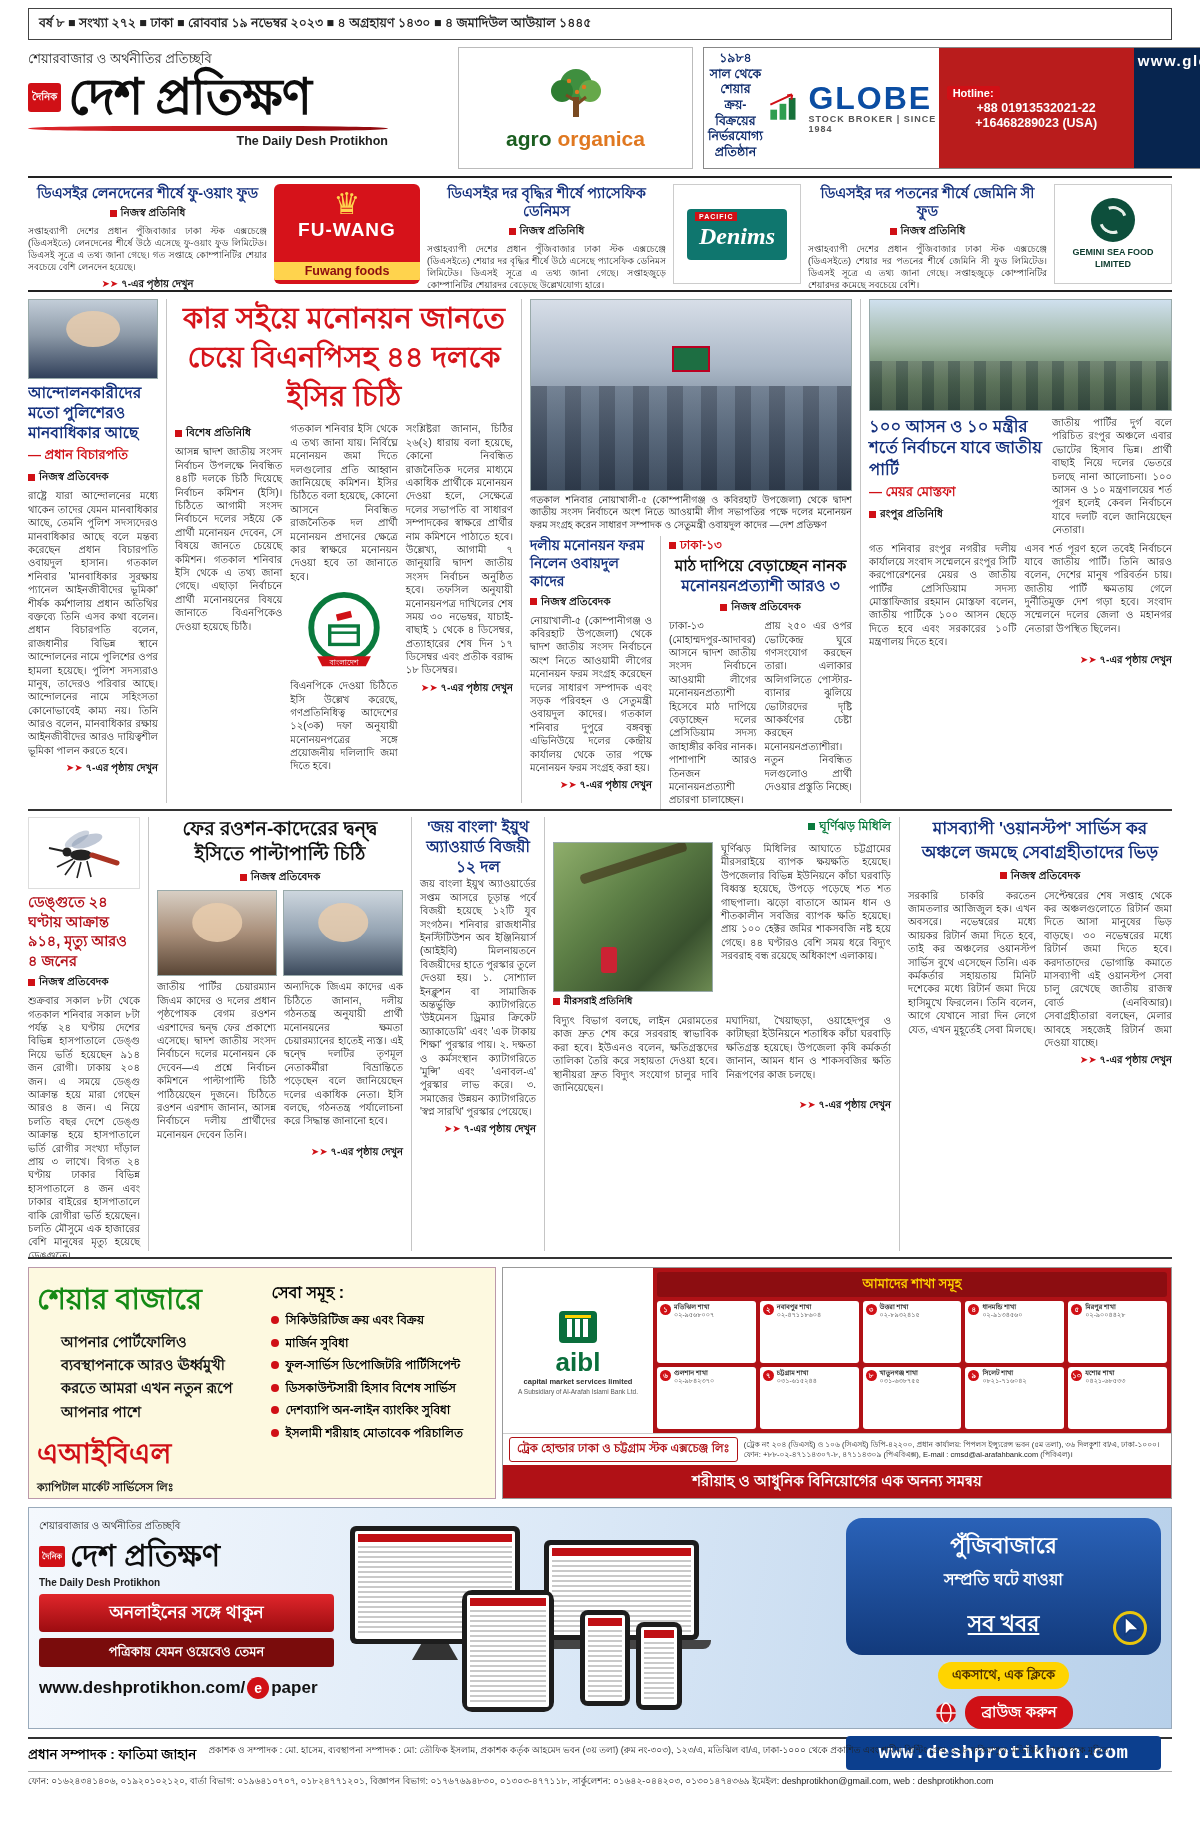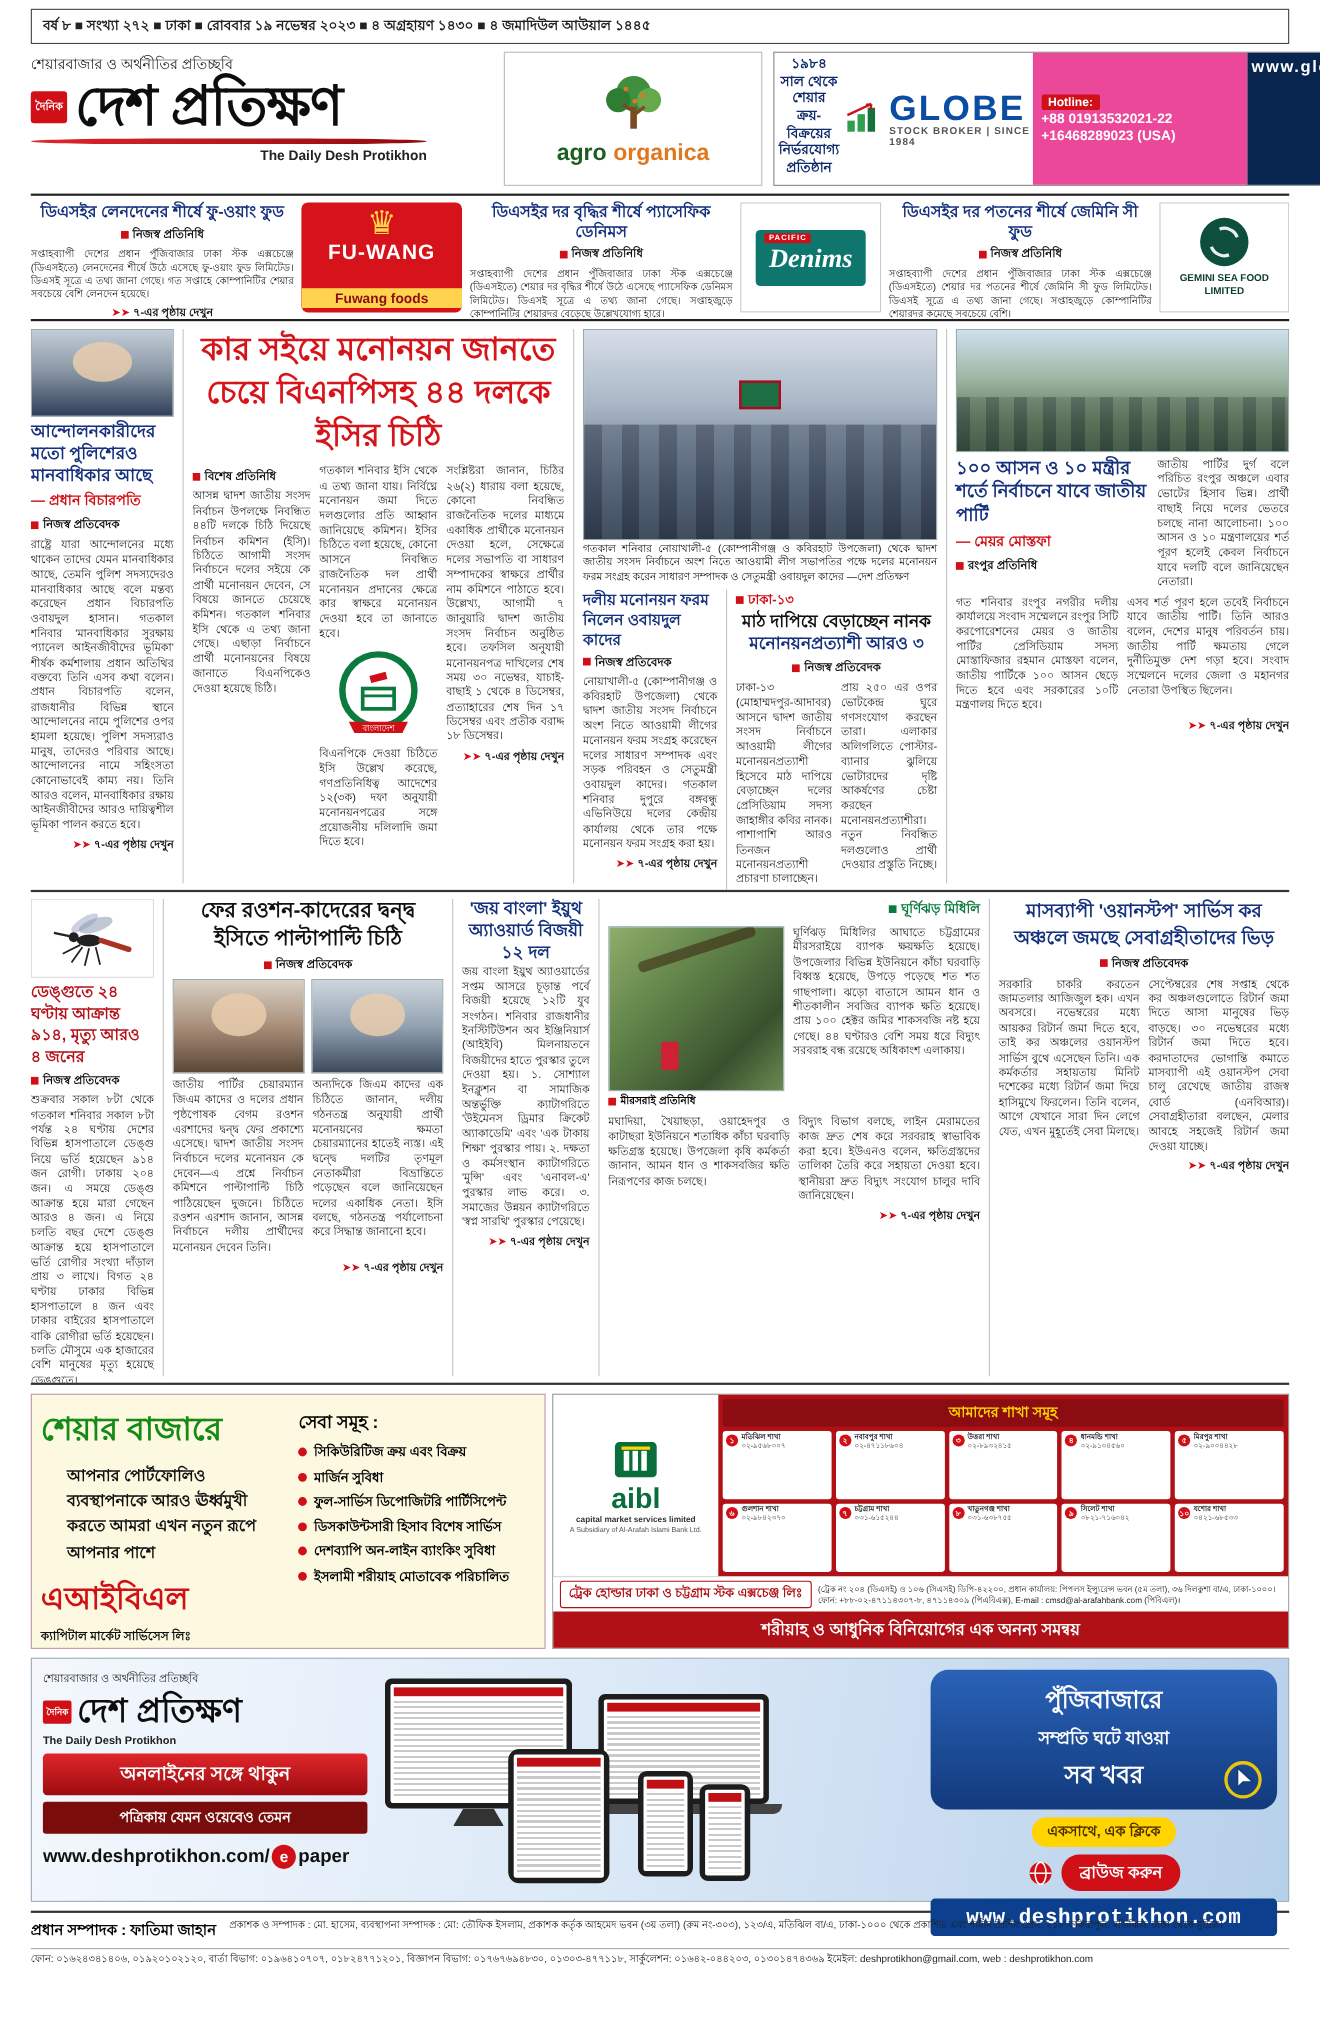--- a/index.html
+++ b/index.html
@@ -39,21 +39,21 @@
   .mh-sub { width:360px; text-align:right; font-size:12.5px; font-weight:bold; color:#222; margin-top:3px; }
   .agro { flex:0 0 235px; border:1px solid #bbb; display:flex; flex-direction:column; align-items:center; justify-content:center; gap:4px; }
   .agro-name { font-size:21px; font-weight:bold; }
   .agro-name .g1 { color:#1b5e20; } .agro-name .g2 { color:#e07820; }
   .globe { flex:1; border:1px solid #888; display:flex; flex-direction:row; }
   .globe-tag { font-size:12.5px; font-weight:bold; color:#0d2a6b; text-align:center; padding:3px 4px; line-height:1.25; }
   .globe-mid { display:flex; flex:1; }
   .globe-logo { flex:1; display:flex; align-items:center; justify-content:center; gap:8px; }
   .globe-name { font-size:32px; font-weight:900; color:#0b4da2; letter-spacing:2px; line-height:1; }
   .globe-subline { font-size:9px; font-weight:bold; color:#555; letter-spacing:1px; }
-  .globe-hot { flex:0 0 195px; background:#ec4899; color:#fff; display:flex; flex-direction:column; justify-content:center; padding:20px 8px; font-size:12.5px; font-weight:bold; gap:1px; }
+  .globe-hot { flex:0 0 195px; background:#b91c1c; color:#fff; display:flex; flex-direction:column; justify-content:center; padding:20px 8px; font-size:12.5px; font-weight:bold; gap:1px;align-items:center; }
   .hot-label { background:#d01016; align-self:flex-start; padding:1px 6px; border-radius:2px; font-size:11px; }
   .globe-site { background:#07254f; color:#fff; text-align:center; font-weight:bold; font-size:15px; letter-spacing:1.5px; padding:4px; }
 
   
   .subads { display:flex; gap:7px; margin-top:7px; border-top:2.5px solid #222; border-bottom:2.5px solid #222; padding:6px 0; height:116px; overflow:hidden; }
   .subad { flex:1; }
   .subad-hl { color:#15317e; font-weight:800; font-size:14.5px; text-align:center; line-height:1.25; }
   .subad .smallbody { font-size:9px; }
   .subad .more { text-align:center; }
   .fuwang { flex:0 0 146px; background:#d6121a; border-radius:6px; display:flex; flex-direction:column; align-items:center; justify-content:center; overflow:hidden; }
@@ -183,21 +183,21 @@
   .dev-monitor::after { content:""; position:absolute; left:50%; bottom:-16px; transform:translateX(-50%); width:46px; height:16px; background:#333; clip-path:polygon(20% 0,80% 0,100% 100%,0 100%); }
   .dev-laptop { left:200px; top:22px; width:155px; height:100px; }
   .dev-laptop::after { content:""; position:absolute; left:-12px; right:-12px; bottom:-9px; height:9px; background:#444; border-radius:0 0 8px 8px; }
   .dev-tablet { left:118px; top:72px; width:92px; height:122px; border-radius:10px; z-index:2; }
   .dev-phone1 { left:236px; top:92px; width:50px; height:96px; border-radius:8px; z-index:3; }
   .dev-phone2 { left:292px; top:104px; width:46px; height:88px; border-radius:8px; z-index:3; }
   .bn-right { flex:0 0 315px; display:flex; flex-direction:column; align-items:center; gap:7px; }
   .promo { width:100%; background:linear-gradient(180deg,#2a62b8,#123a7c); border-radius:16px; color:#fff; text-align:center; padding:10px 8px 12px; position:relative; }
   .promo-l1 { font-size:22px; font-weight:900; }
   .promo-l2 { font-size:16px; font-weight:bold; margin-top:2px; }
-  .promo-l3 { font-size:22px; font-weight:900; margin-top:2px; }
+  .promo-l3 { font-size:22px; font-weight:900; margin-top:12px;text-decoration:underline; }
   .cursor-wrap { position:absolute; right:14px; bottom:10px; width:34px; height:34px; }
   .cursor-ring { position:absolute; inset:0; border:3px solid #ffd400; border-radius:50%; opacity:.9; }
   .pill-yellow { background:#ffd400; color:#4a2c00; font-weight:800; font-size:13px; padding:3px 14px; border-radius:14px; }
   .browse-row { display:flex; align-items:center; gap:7px; }
   .browse-pill { background:#d01016; color:#fff; font-weight:800; font-size:15px; padding:4px 16px; border-radius:16px; }
   .site-bar { width:100%; background:#0c3f8e; color:#fff; text-align:center; font-weight:800; font-size:19px; padding:6px; border-radius:4px; letter-spacing:.5px;font-family:Liberation Mono, monospace; }
 
   
   .footer { margin-top:8px; border-top:2.5px solid #333; padding-top:5px; }
   .f1 { display:flex; gap:12px; align-items:flex-start; }
@@ -436,22 +436,22 @@
     <div class="col-mid">
       <div class="kicker"><span class="sqg"></span><span>ঘূর্ণিঝড় মিধিলি</span></div>
       <div class="mid-flex">
         <div>
           <div class="photo photo-cyclone" style="width:160px;"></div>
           <div class="credit"><span class="sq"></span><span>মীরসরাই প্রতিনিধি</span></div>
         </div>
         <div class="mid-right smallbody">ঘূর্ণিঝড় মিধিলির আঘাতে চট্টগ্রামের মীরসরাইয়ে ব্যাপক ক্ষয়ক্ষতি হয়েছে। উপজেলার বিভিন্ন ইউনিয়নে কাঁচা ঘরবাড়ি বিধ্বস্ত হয়েছে, উপড়ে পড়েছে শত শত গাছপালা। ঝড়ো বাতাসে আমন ধান ও শীতকালীন সবজির ব্যাপক ক্ষতি হয়েছে। প্রায় ১০০ হেক্টর জমির শাকসবজি নষ্ট হয়ে গেছে। ৪৪ ঘণ্টারও বেশি সময় ধরে বিদ্যুৎ সরবরাহ বন্ধ রয়েছে অধিকাংশ এলাকায়।</div>
       </div>
       <div class="twocol">
+        <div class="smallbody">বিদ্যুৎ বিভাগ বলছে, লাইন মেরামতের কাজ দ্রুত শেষ করে সরবরাহ স্বাভাবিক করা হবে। ইউএনও বলেন, ক্ষতিগ্রস্তদের তালিকা তৈরি করে সহায়তা দেওয়া হবে। স্থানীয়রা দ্রুত বিদ্যুৎ সংযোগ চালুর দাবি জানিয়েছেন।</div>
         <div class="smallbody">মঘাদিয়া, খৈয়াছড়া, ওয়াহেদপুর ও কাটাছরা ইউনিয়নে শতাধিক কাঁচা ঘরবাড়ি ক্ষতিগ্রস্ত হয়েছে। উপজেলা কৃষি কর্মকর্তা জানান, আমন ধান ও শাকসবজির ক্ষতি নিরূপণের কাজ চলছে।</div>
-        <div class="smallbody">বিদ্যুৎ বিভাগ বলছে, লাইন মেরামতের কাজ দ্রুত শেষ করে সরবরাহ স্বাভাবিক করা হবে। ইউএনও বলেন, ক্ষতিগ্রস্তদের তালিকা তৈরি করে সহায়তা দেওয়া হবে। স্থানীয়রা দ্রুত বিদ্যুৎ সংযোগ চালুর দাবি জানিয়েছেন।</div>
       </div>
       <div class="more"><span class="arr">➤➤</span><span>৭-এর পৃষ্ঠায় দেখুন</span></div>
     </div>
 
     <div class="vsep"></div>
 
     <div class="col-onestop">
       <div class="hl-blue">মাসব্যাপী 'ওয়ানস্টপ' সার্ভিস কর অঞ্চলে জমছে সেবাগ্রহীতাদের ভিড়</div>
       <div class="byline center"><span class="sq"></span><span>নিজস্ব প্রতিবেদক</span></div>
       <div class="twocol">

